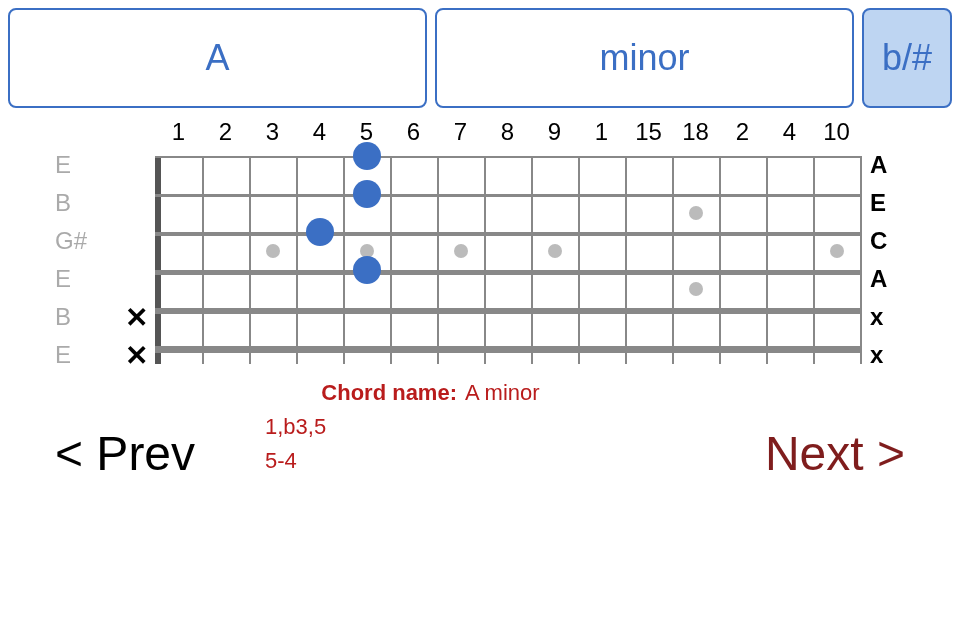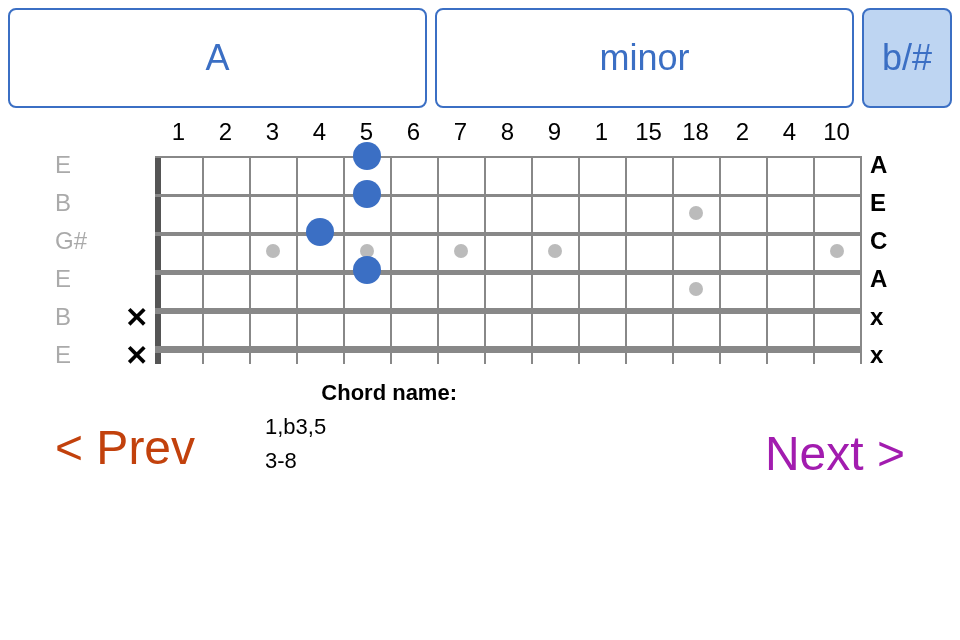--- a/index.html
+++ b/index.html
@@ -136,45 +136,45 @@
     }
     .info-lines {
       position: absolute;
       left: 220px;
       top: 0;
     }
     .info-line {
       display: flex;
       font-size: 22px;
       line-height: 34px;
-      color: #000000;
+      color: #b91c1c;
     }
     .info-label {
       width: 200px;
       text-align: right;
       font-weight: 700;
       padding-right: 8px;
     }
     .info-value {
       font-weight: 400;
     }
     .prev-btn {
       position: absolute;
       left: 10px;
-      top: 44px;
+      top: 50px;
       font-size: 48px;
-      color: #c2410c;
+      color: #000000;
       cursor: pointer;
     }
     .next-btn {
       position: absolute;
       right: 10px;
       top: 50px;
       font-size: 48px;
-      color: #a21caf;
+      color: #7f1d1d;
       cursor: pointer;
     }
   </style>
 </head>
 <body>
 
 <div class="top-selectors">
   <div class="selector wide">A</div>
   <div class="selector wide">minor</div>
   <div class="selector narrow">b/#</div>
@@ -252,23 +252,24 @@
       <div class="finger-dot" style="left: 197.5px; top: 24px;"></div>
       <div class="finger-dot" style="left: 150.5px; top: 62px;"></div>
       <div class="finger-dot" style="left: 197.5px; top: 100px;"></div>
     </div>
 </div>
 
 <div class="info-area">
   <div class="info-lines">
     <div class="info-line">
       <span class="info-label">Chord name:</span>
+      <span class="info-value">A minor</span>
     </div>
     <div class="info-line">
       <span class="info-value">1,b3,5</span>
     </div>
     <div class="info-line">
-      <span class="info-value">3-8</span>
+      <span class="info-value">5-4</span>
     </div>
   </div>
   <div class="prev-btn">&lt; Prev</div>
   <div class="next-btn">Next &gt;</div>
 </div>
 
 </body></html>

